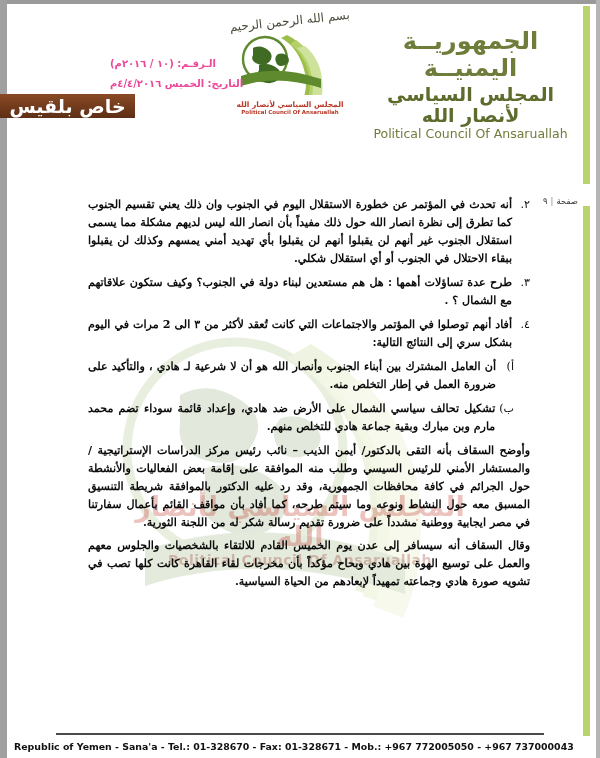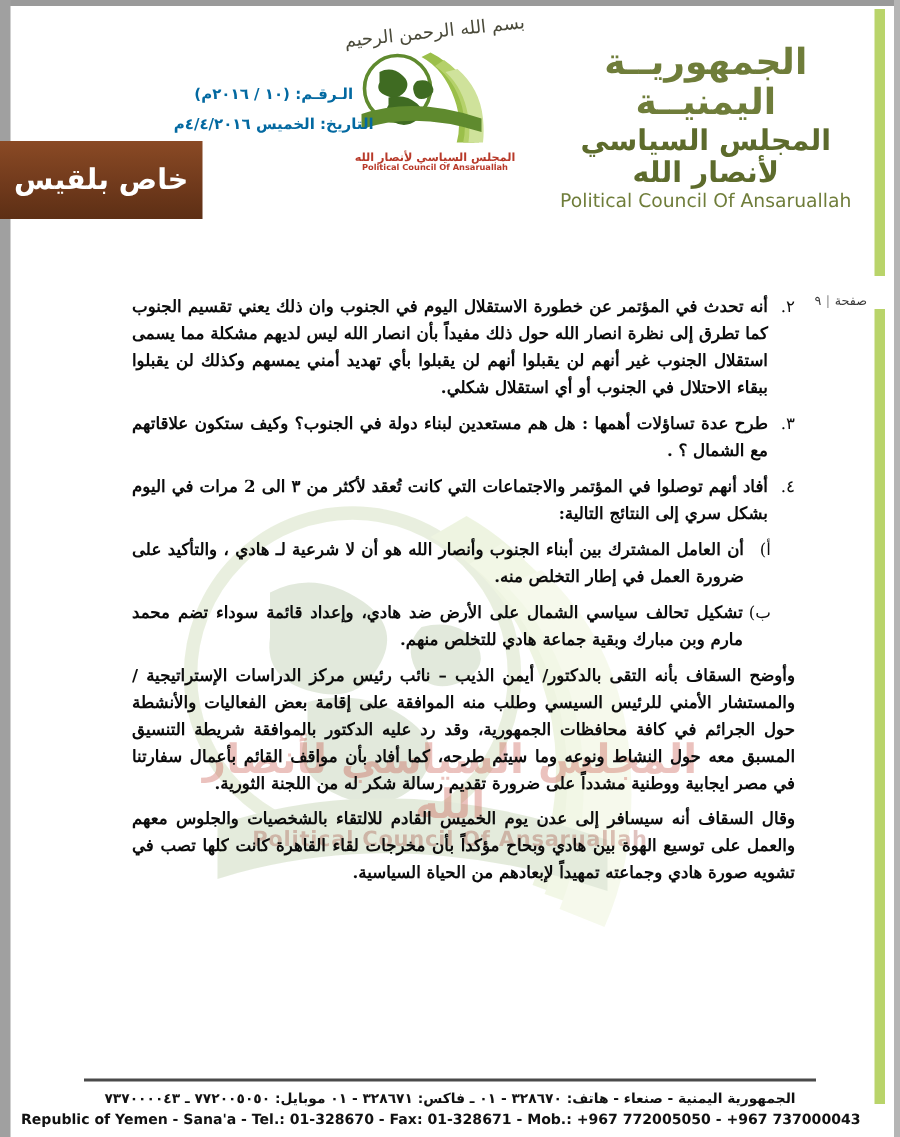--- a/index.html
+++ b/index.html
@@ -164,38 +164,38 @@
     direction: ltr;
     white-space: nowrap;
   }
 
   
   #ref-fields {
     position: absolute;
     right: 345px;
     top: 58px;
     width: 145px;
-    text-align: center;
-    color: #0369a1;
+    text-align: left;
+    color: #ec4899;
   }
   #ref-fields .ref-line {
     font-size: 10px;
     font-weight: bold;
     margin-bottom: 9px;
     white-space: nowrap;
     font-family: "DejaVu Sans", "Liberation Sans", sans-serif;
   }
 
   
   #badge {
     position: absolute;
     left: 0;
     top: 94px;
     width: 135px;
-    height: 52px;
+    height: 24px;
     background: linear-gradient(180deg, #8a4a25 0%, #713a1c 55%, #5d2f15 100%);
     color: #ffffff;
     font-size: 19px;
     font-weight: bold;
     display: flex;
     align-items: center;
     justify-content: center;
     letter-spacing: 0.5px;
     z-index: 6;
   }
@@ -361,17 +361,16 @@
       <div class="para sub">
         <span class="marker">ب)</span>
         <span class="ptext">تشكيل تحالف سياسي الشمال على الأرض ضد هادي، وإعداد قائمة سوداء تضم محمد مارم وبن مبارك وبقية جماعة هادي للتخلص منهم.</span>
       </div>
       <div class="para plain"><span class="ptext">وأوضح السقاف بأنه التقى بالدكتور/ أيمن الذيب – نائب رئيس مركز الدراسات الإستراتيجية / والمستشار الأمني للرئيس السيسي وطلب منه الموافقة على إقامة بعض الفعاليات والأنشطة حول الجرائم في كافة محافظات الجمهورية، وقد رد عليه الدكتور بالموافقة شريطة التنسيق المسبق معه حول النشاط ونوعه وما سيتم طرحه، كما أفاد بأن مواقف القائم بأعمال سفارتنا في مصر ايجابية ووطنية مشدداً على ضرورة تقديم رسالة شكر له من اللجنة الثورية.</span></div>
       <div class="para plain"><span class="ptext">وقال السقاف أنه سيسافر إلى عدن يوم الخميس القادم للالتقاء بالشخصيات والجلوس معهم والعمل على توسيع الهوة بين هادي وبحاح مؤكداً بأن مخرجات لقاء القاهرة كانت كلها تصب في تشويه صورة هادي وجماعته تمهيداً لإبعادهم من الحياة السياسية.</span></div>
     </div>
 
   <div id="footer">
     <div id="footer-rule"></div>
-    <div id="footer-ar">الجمهورية اليمنية - صنعاء - هاتف: ٣٢٨٦٧٠ - ٠١ ـ فاكس: ٣٢٨٦٧١ - ٠١ موبايل: ٧٧٢٠٠٥٠٥٠ ـ ٧٣٧٠٠٠٠٤٣</div>
     <div id="footer-en">Republic of Yemen - Sana'a - Tel.: 01-328670 - Fax: 01-328671 - Mob.: +967 772005050 - +967 737000043</div>
   </div>
 
 </div>
 
 </body></html>

